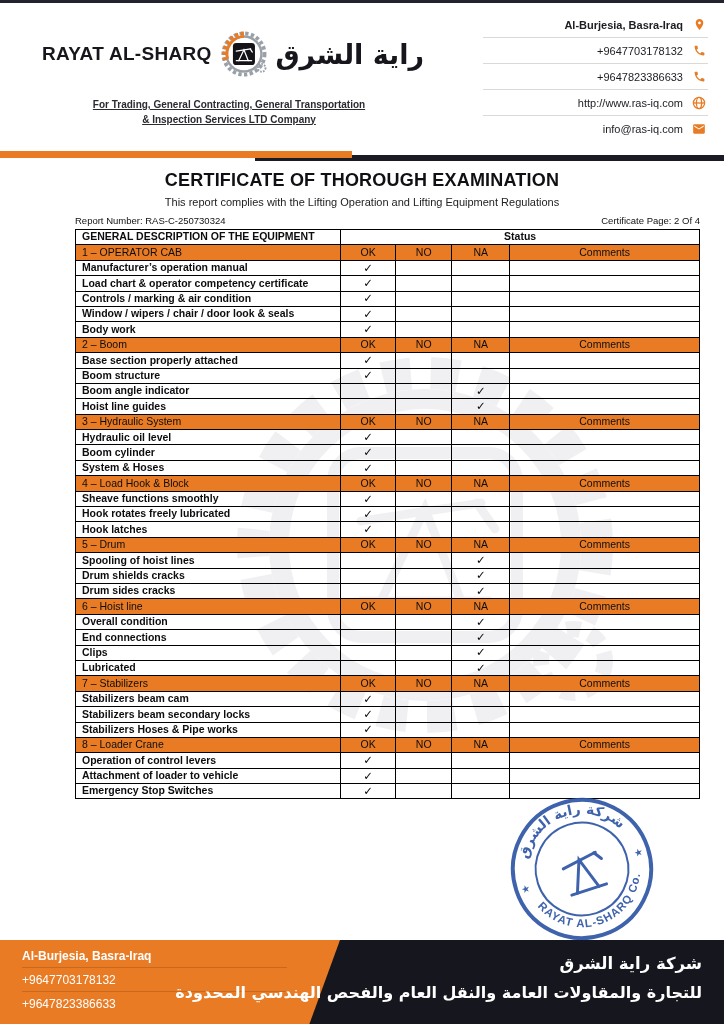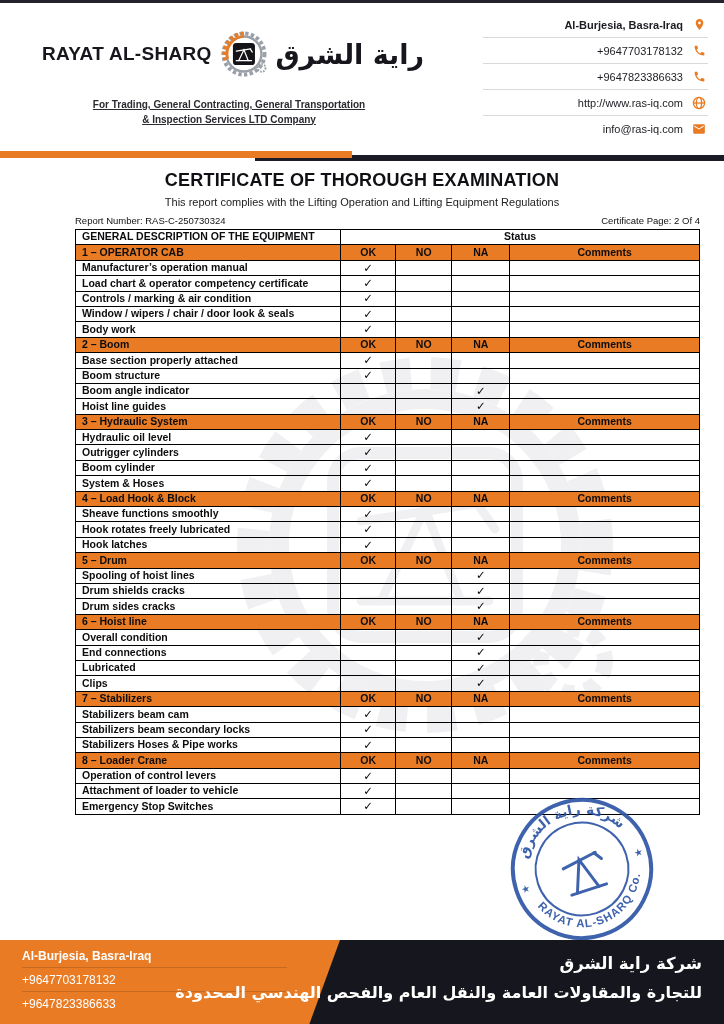--- a/index.html
+++ b/index.html
@@ -35,21 +35,21 @@
 
   
   .watermark { position:absolute; left:225px; top:345px; width:400px; height:400px; z-index:0; opacity:.55; }
 
   
   .table-wrap { position:absolute; left:75px; top:229px; width:625px; z-index:1; }
   table.tbl { width:100%; border-collapse:collapse; border:1.5px solid #000; background:transparent; }
   .tbl td, .tbl th { border:1px solid #000; font-size:10.5px; color:#0d0d10; height:15.4px; padding:0 4px; line-height:1.1; }
   .tbl .hdr-desc { font-weight:bold; text-align:left; padding-left:6px; }
   .tbl .hdr-status { font-weight:bold; text-align:center; }
-  .tbl .sec-row td { background:#E87B23; font-weight:bold; }
+  .tbl .sec-row td { background:#E87B23; font-weight:normal; }
   .tbl .sec-title { text-align:left; padding-left:6px; }
   .tbl .sec-col { text-align:center; }
   .tbl .item-label { font-weight:bold; text-align:left; padding-left:6px; background:transparent; }
   .tbl .check-cell { text-align:center; font-size:11.5px; font-weight:normal; }
   .tbl .comment-cell { background:transparent; }
 
   
   .stamp { position:absolute; left:508px; top:795px; width:148px; height:148px; z-index:5; transform:rotate(-18deg); opacity:.92; }
 
   
@@ -268,27 +268,20 @@
             <td class="sec-col">Comments</td>
           </tr>
           <tr class="item-row">
             <td class="item-label">Hydraulic oil level</td>
             <td class="check-cell">✓</td>
             <td class="check-cell"></td>
             <td class="check-cell"></td>
             <td class="comment-cell"></td>
           </tr>
           <tr class="item-row">
-            <td class="item-label">Outrigger cylinders</td>
-            <td class="check-cell">✓</td>
-            <td class="check-cell"></td>
-            <td class="check-cell"></td>
-            <td class="comment-cell"></td>
-          </tr>
-          <tr class="item-row">
             <td class="item-label">Boom cylinder</td>
             <td class="check-cell">✓</td>
             <td class="check-cell"></td>
             <td class="check-cell"></td>
             <td class="comment-cell"></td>
           </tr>
           <tr class="item-row">
             <td class="item-label">System &amp; Hoses</td>
             <td class="check-cell">✓</td>
             <td class="check-cell"></td>
@@ -366,28 +359,28 @@
             <td class="comment-cell"></td>
           </tr>
           <tr class="item-row">
             <td class="item-label">End connections</td>
             <td class="check-cell"></td>
             <td class="check-cell"></td>
             <td class="check-cell">✓</td>
             <td class="comment-cell"></td>
           </tr>
           <tr class="item-row">
+            <td class="item-label">Clips</td>
+            <td class="check-cell"></td>
+            <td class="check-cell"></td>
+            <td class="check-cell">✓</td>
+            <td class="comment-cell"></td>
+          </tr>
+          <tr class="item-row">
             <td class="item-label">Lubricated</td>
-            <td class="check-cell"></td>
-            <td class="check-cell"></td>
-            <td class="check-cell">✓</td>
-            <td class="comment-cell"></td>
-          </tr>
-          <tr class="item-row">
-            <td class="item-label">Clips</td>
             <td class="check-cell"></td>
             <td class="check-cell"></td>
             <td class="check-cell">✓</td>
             <td class="comment-cell"></td>
           </tr>
           <tr class="sec-row">
             <td class="sec-title">7 – Stabilizers</td>
             <td class="sec-col">OK</td>
             <td class="sec-col">NO</td>
             <td class="sec-col">NA</td>

